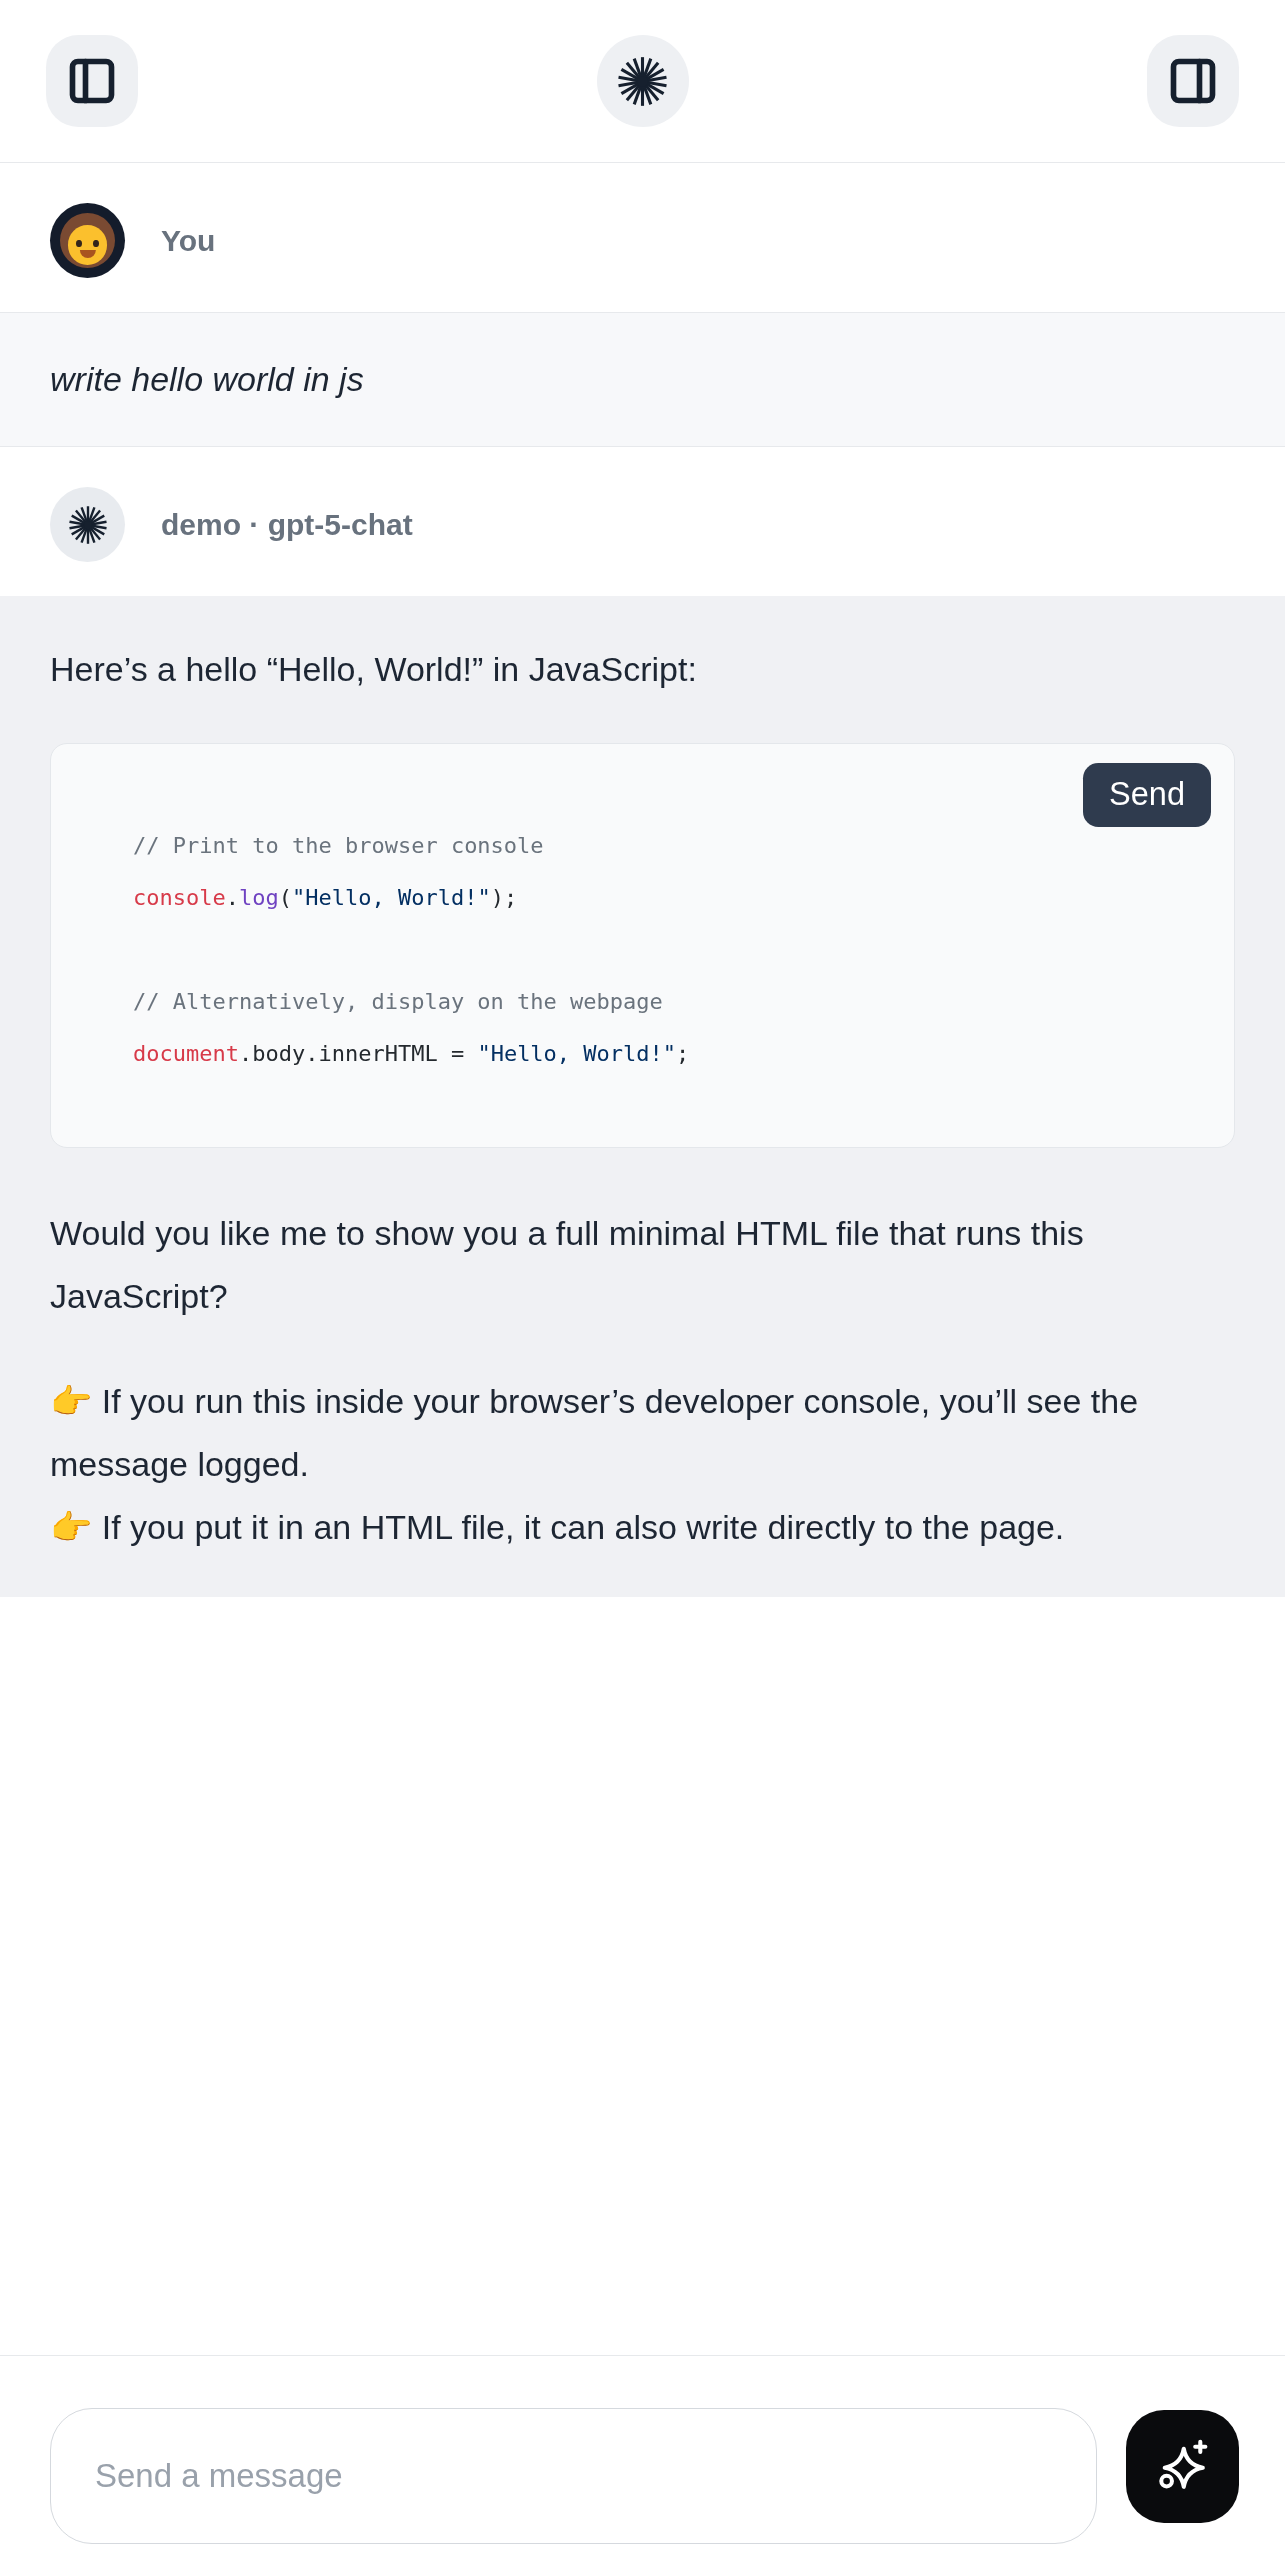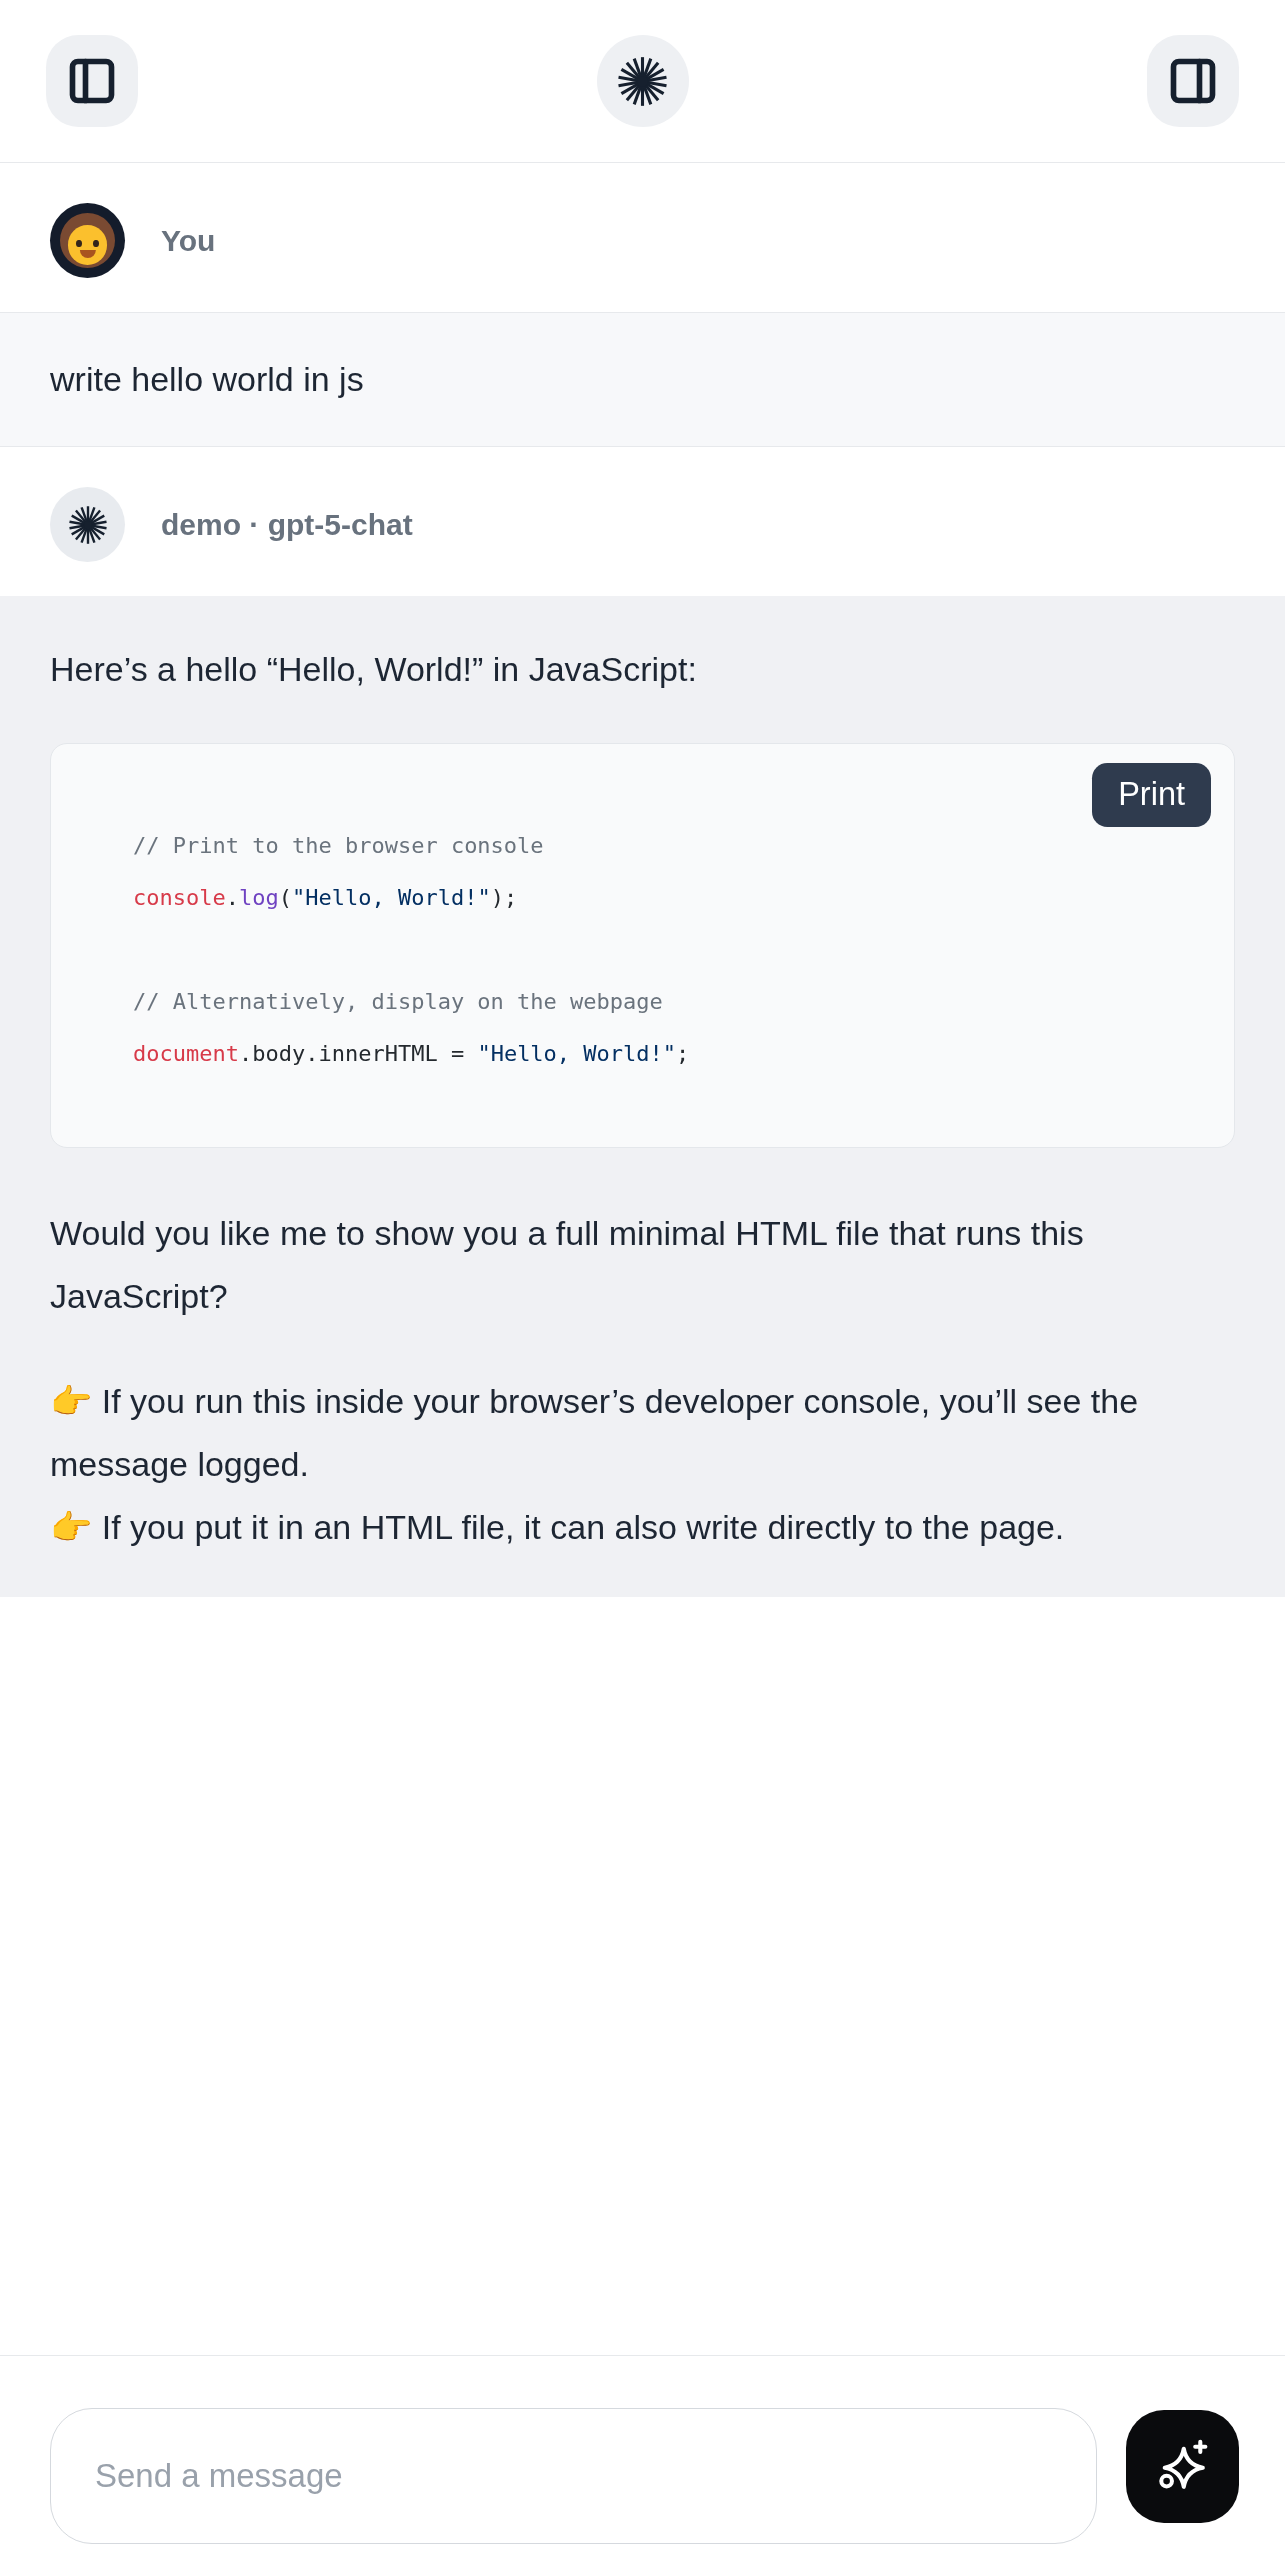--- a/index.html
+++ b/index.html
@@ -54,20 +54,21 @@
   .eye { position: absolute; top: 14.3px; width: 5.7px; height: 7.6px; border-radius: 50%; background: #33251b; }
   .eye.l { left: 8.6px; } .eye.r { right: 8.6px; }
   .mouth { position: absolute; left: 50%; transform: translateX(-50%); bottom: 6.7px; width: 16.3px; height: 8.6px; border-radius: 0 0 17px 17px; background: #a9541f; }
 
   .bubble { font-size: 34px; line-height: 63px; }
   .bubble.user {
     background: var(--user-bubble-bg, #f7f8fa);
     border-top: 1.9px solid var(--border-color, #e7e9ec);
     border-bottom: 1.9px solid var(--border-color, #e7e9ec);
     padding: 35px 50px;
+    font-style: italic;
   }
   .bubble.assistant {
     background: var(--assistant-bubble-bg, #f0f1f4);
     padding: 42px 50px 38px;
   }
   .bubble p { margin: 0; }
   .bubble p + p { margin-top: 42px; }
   .bubble b { font-weight: 400; }
 
   
@@ -203,21 +204,21 @@
             <line x1="24" y1="3.5" x2="24" y2="44.5" transform="rotate(160 24 24)"></line>
             <circle cx="24" cy="24" r="4.5"></circle>
           </svg>
         </div>
         <span class="sender">demo · gpt-5-chat</span>
       </div>
       <div class="bubble assistant">
         <p><span>Here’s a hello </span><b>“Hello, World!”</b><span> in JavaScript:</span></p>
 
         <div class="codeblock">
-          <button class="copy-btn">Print</button>
+          <button class="copy-btn">Send</button>
           <pre><div class="code-line"><span class="tok-comment">// Print to the browser console</span></div><div class="code-line"><span class="tok-keyword">console</span><span class="tok-plain">.</span><span class="tok-function">log</span><span class="tok-plain">(</span><span class="tok-string">"Hello, World!"</span><span class="tok-plain">);</span></div><div class="code-line">&nbsp;</div><div class="code-line"><span class="tok-comment">// Alternatively, display on the webpage</span></div><div class="code-line"><span class="tok-keyword">document</span><span class="tok-plain">.body.innerHTML = </span><span class="tok-string">"Hello, World!"</span><span class="tok-plain">;</span></div></pre>
         </div>
 
         <p><span>Would you like me to show you a </span><b>full minimal HTML file</b><span> that runs this JavaScript?</span></p>
         <p><span>👉 If you run this inside your browser’s developer console, you’ll see the message logged.</span><br><span>👉 If you put it in an HTML file, it can also write directly to the page.</span></p>
       </div>
     </section>
 
     <div class="spacer"></div>
   </main>

